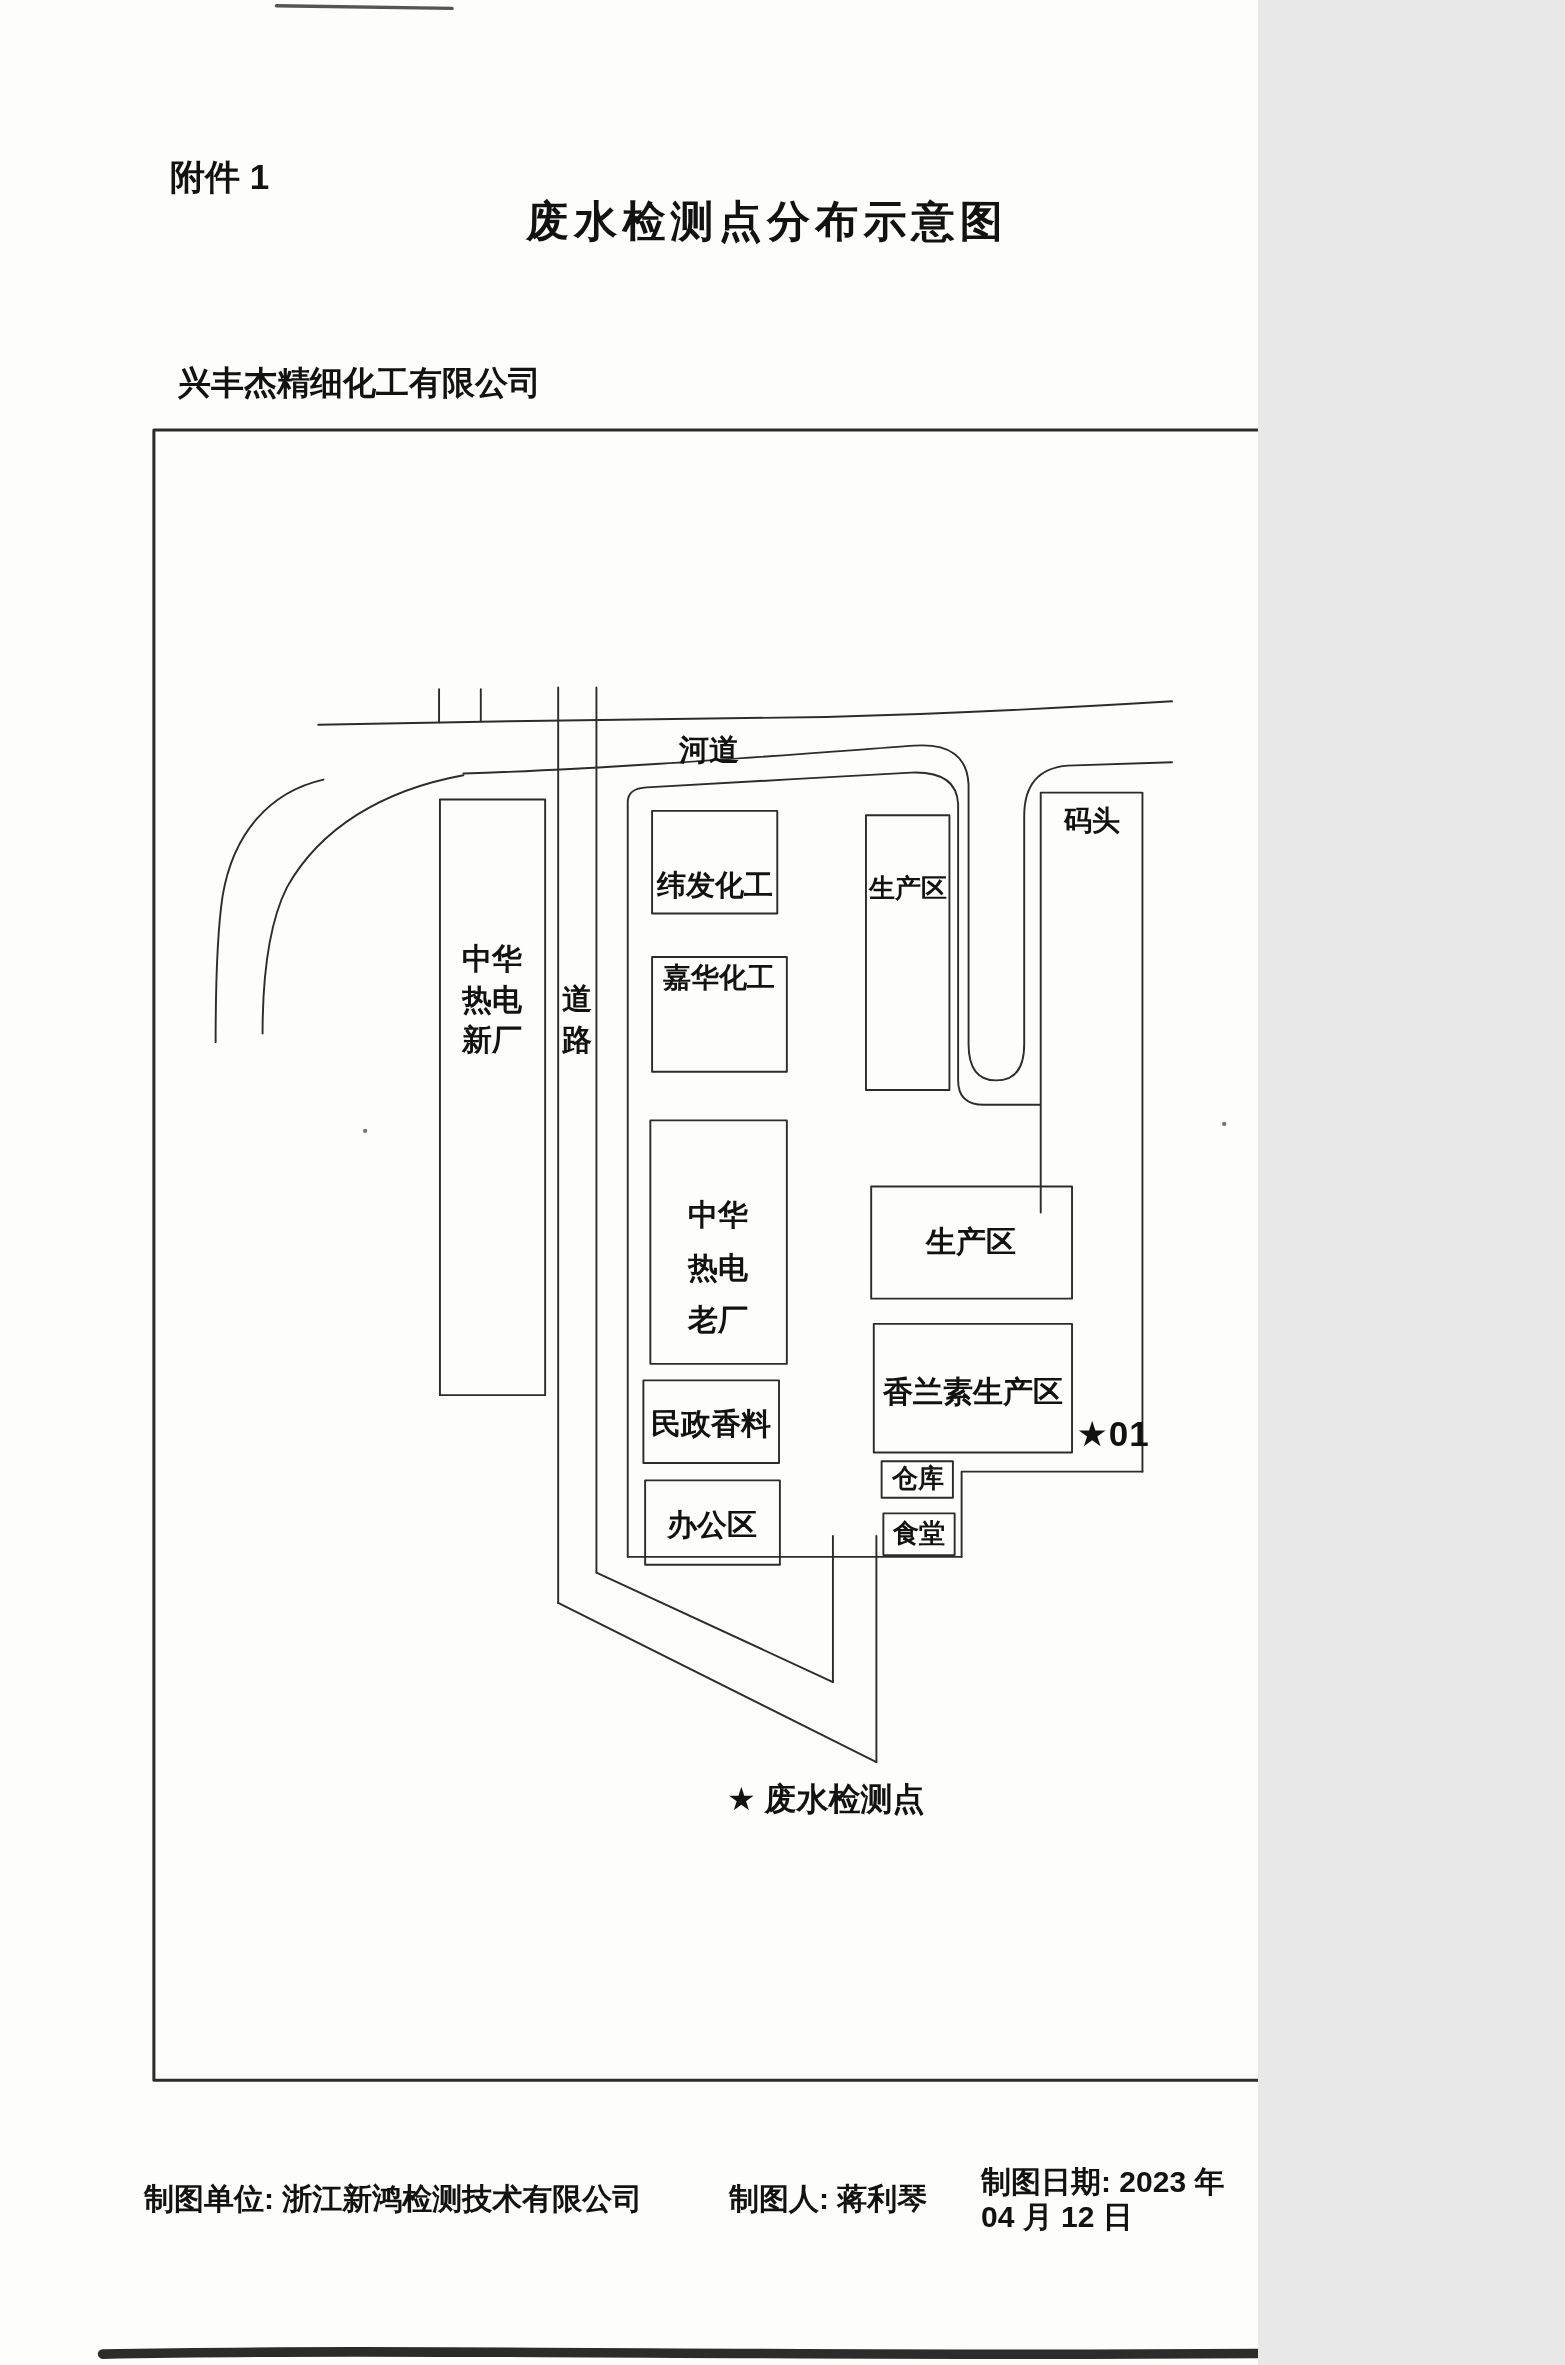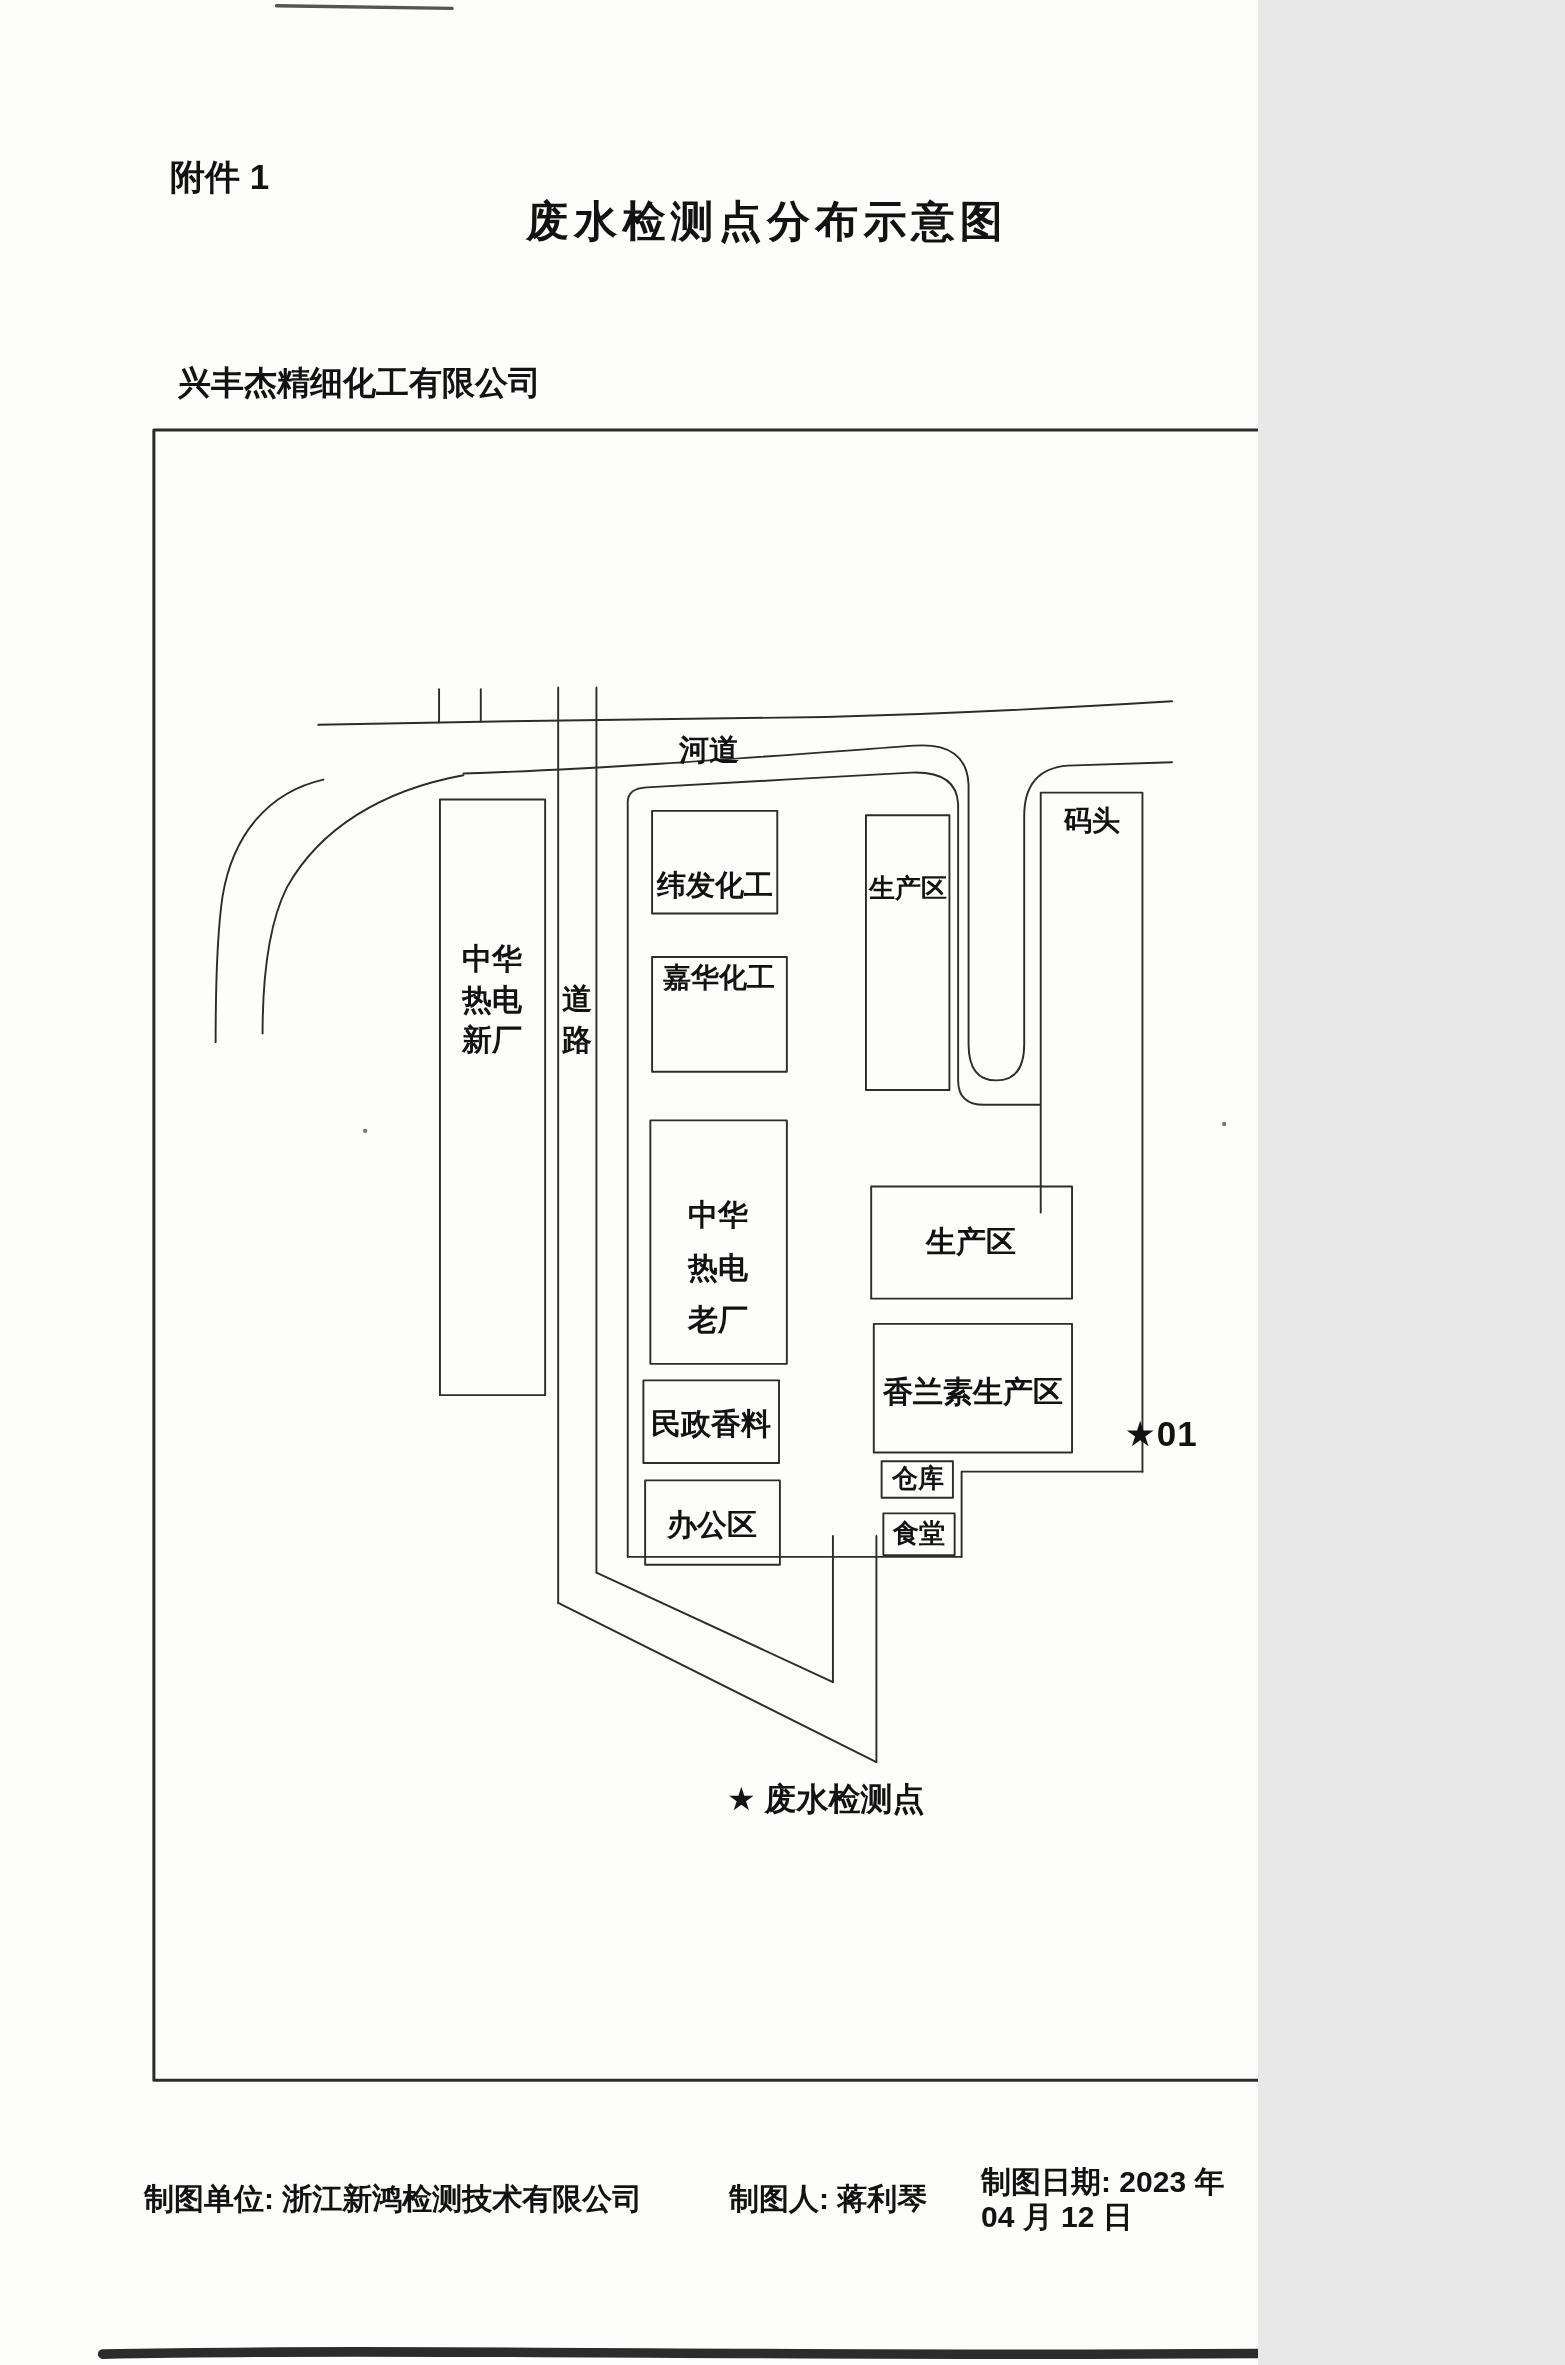--- a/index.html
+++ b/index.html
@@ -114,21 +114,21 @@
   <div class="lbl c" style="left:1092px;top:821px;font-size:28px;">码头</div>
 
   <div class="lbl c" style="left:718px;top:1268px;font-size:30px;line-height:1.75;">中华
 热电
 老厂</div>
 
   <div class="lbl c" style="left:971px;top:1242px;font-size:30px;">生产区</div>
 
   <div class="lbl c" style="left:973px;top:1392px;font-size:30px;">香兰素生产区</div>
 
-  <div class="lbl c" style="left:1113px;top:1434px;font-size:35px;letter-spacing:0.9px;margin-left:48px;">★01</div>
+  <div class="lbl c" style="left:1113px;top:1434px;font-size:35px;letter-spacing:0.9px;">★01</div>
 
   <div class="lbl c" style="left:711px;top:1424px;font-size:30px;">民政香料</div>
 
   <div class="lbl c" style="left:712px;top:1525px;font-size:30px;">办公区</div>
 
   <div class="lbl c" style="left:918px;top:1479px;font-size:26px;">仓库</div>
 
   <div class="lbl c" style="left:919px;top:1534px;font-size:26px;">食堂</div>
 
   <div class="lbl vl" style="left:727px;top:1767px;font-size:32px;">★  废水检测点</div>

